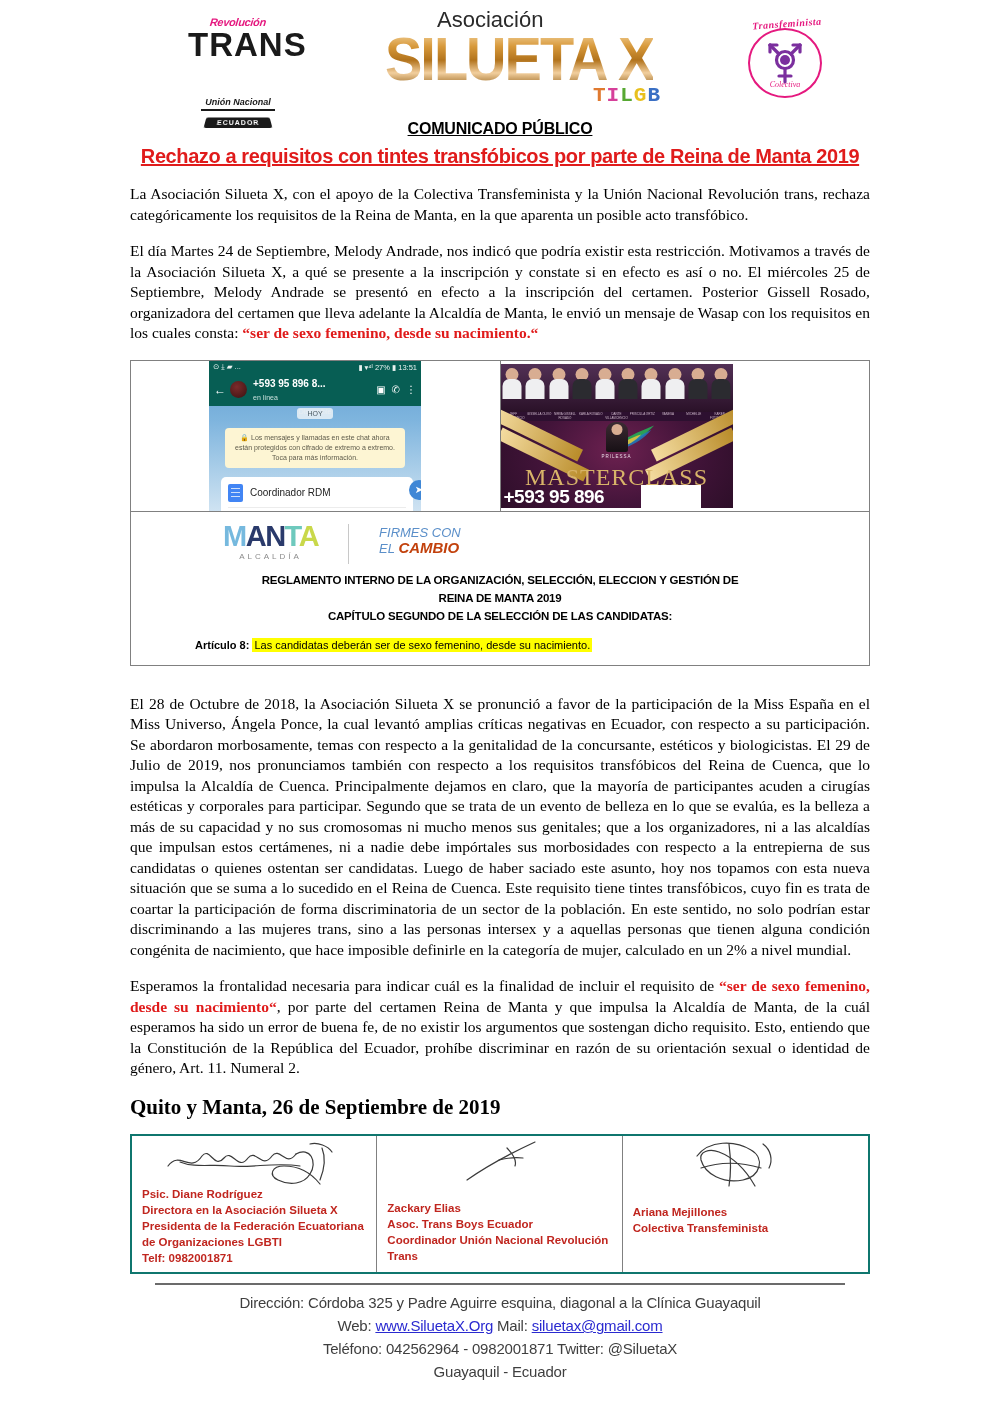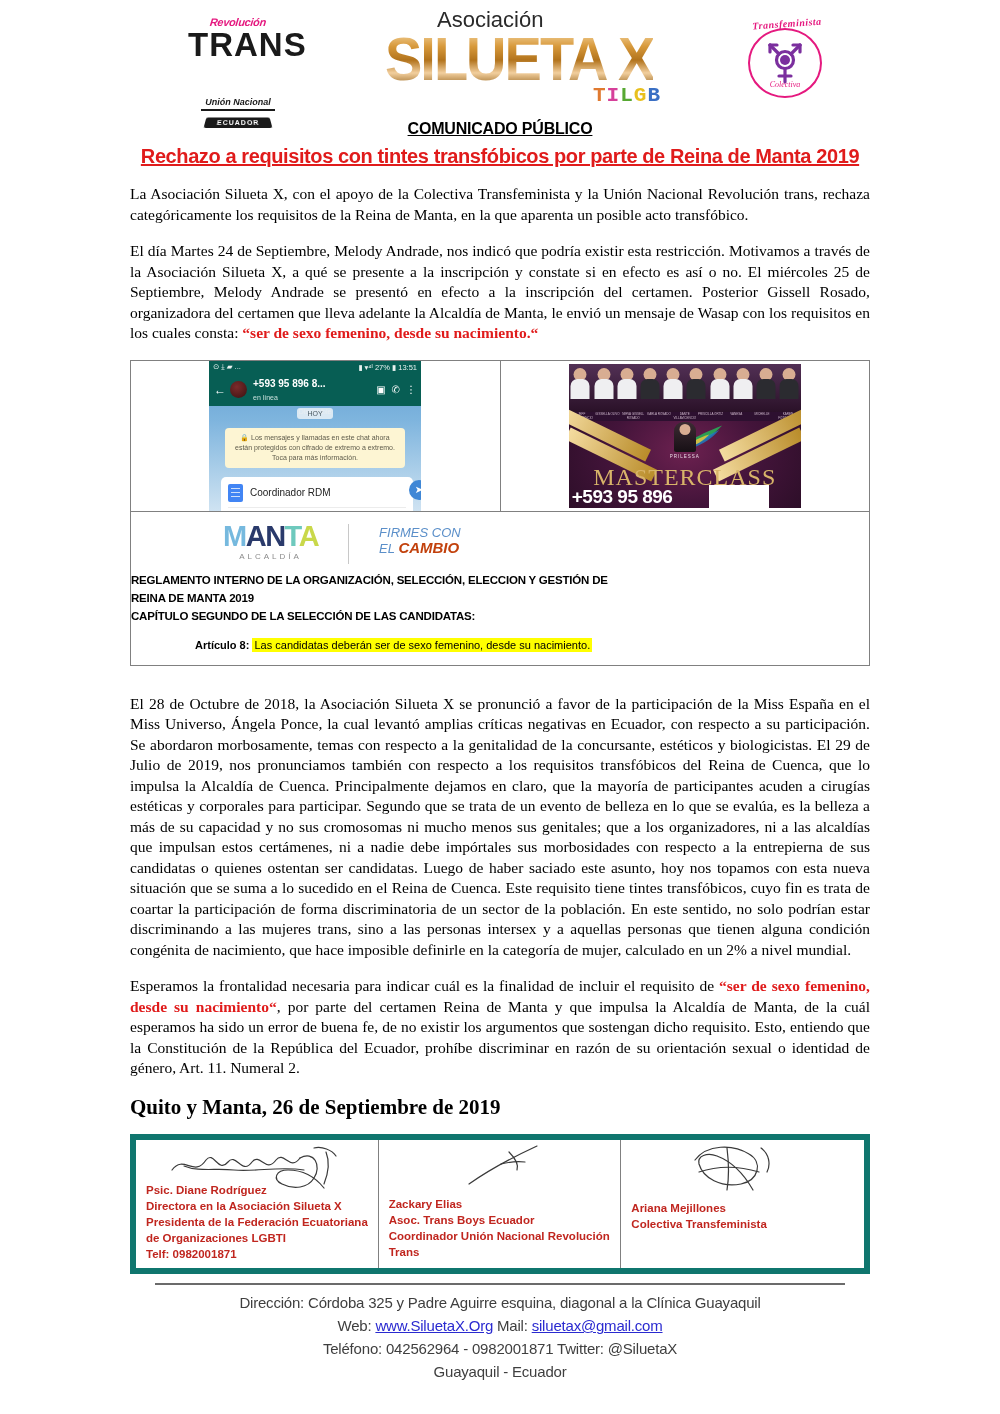--- a/index.html
+++ b/index.html
@@ -199,21 +199,21 @@
   }
   .evidence-row1 { display: flex; height: 150px; }
   .ev-cell {
     border-right: 1px solid #808080;
     position: relative;
     overflow: hidden;
     background: #fff;
   }
   .ev-cell:last-child { border-right: none; }
   .ev-left { width: 370px; }
-  .ev-right { width: 369px; display: flex; align-items: center; justify-content: center; }
+  .ev-right { width: 369px; display: flex; align-items: center; justify-content: flex-start; }
 
   
   .wa {
     position: absolute;
     left: 78px; top: 0px;
     width: 212px; height: 150px;
     background: linear-gradient(180deg,#5e9ed1 0%,#7fb5de 40%,#cfe3f2 100%);
     font-family: "Liberation Sans", sans-serif;
     overflow: hidden;
   }
@@ -450,21 +450,21 @@
   }
   .manta-slogan {
     font-family: "Liberation Sans", sans-serif;
     font-size: 13px;
     font-style: italic;
     color: #5b8fc9;
     line-height: 15px;
     padding-top: 3px;
   }
   .manta-slogan b { color: #c2410c; font-size: 15px; }
-  .reg-lines { text-align: left; margin-top: 7px; }
+  .reg-lines { text-align: center; margin-top: 7px; }
   .reg-line {
     font-family: "Liberation Sans", sans-serif;
     font-size: 11.5px;
     font-weight: bold;
     line-height: 18px;
     letter-spacing: -0.2px;
   }
   .art8 {
     margin-top: 14px;
     padding-left: 64px;
@@ -475,21 +475,21 @@
   .art8 .hl {
     background: #ffff00;
     font-weight: normal;
     padding: 1px 2px;
   }
 
   
   .sig-table {
     width: 740px;
     margin: 0 auto;
-    border: 6px solid #0f766e;
+    border: 2px solid #0f766e;
     display: flex;
     height: 140px;
   }
   .sig-cell {
     border-right: 1px solid #808080;
     position: relative;
     padding: 0 10px;
   }
   .sig-cell:last-child { border-right: none; }
   .sig-1 { width: 246px; }

